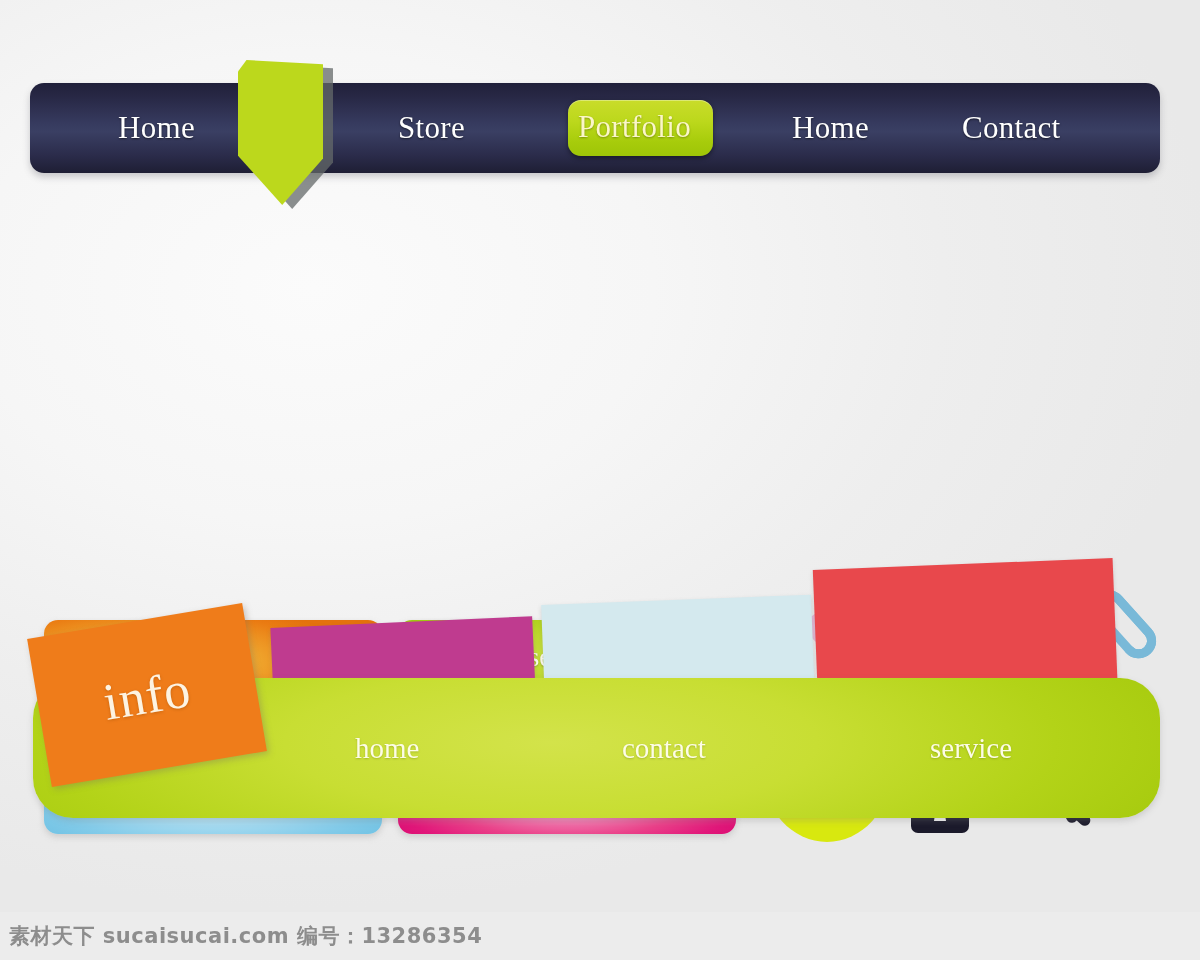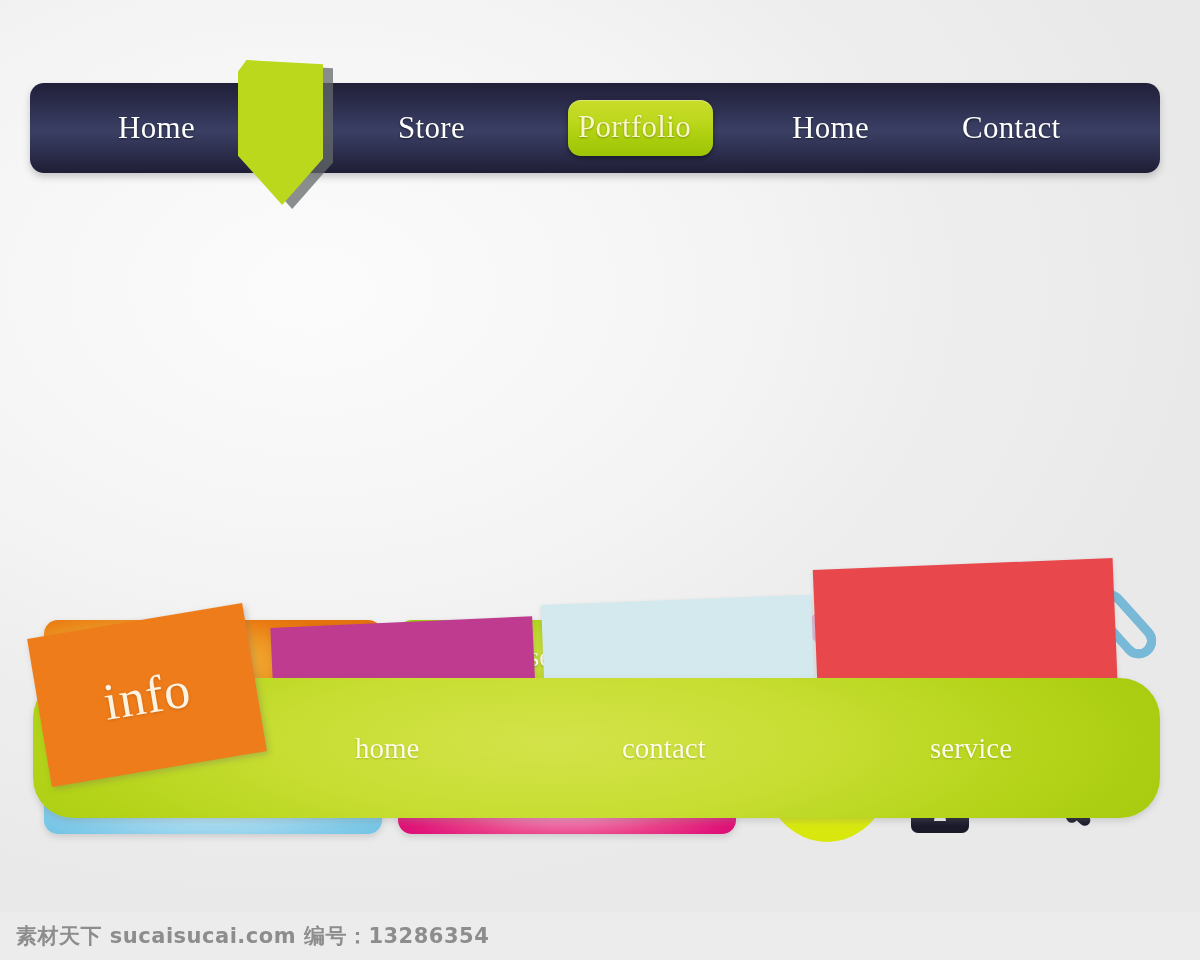--- a/index.html
+++ b/index.html
@@ -221,21 +221,21 @@
     left: 0;
     bottom: 0;
     width: 1200px;
     height: 48px;
     background: #ececec;
     display: flex;
     align-items: center;
     z-index: 10;
   }
   #footer-text {
-    margin-left: 16px;
+    margin-left: 9px;
     font-family: "DejaVu Sans", sans-serif;
     font-size: 21px;
     font-weight: bold;
     color: #8d8d8d;
     letter-spacing: 0.5px;
     white-space: nowrap;
   }
 </style>
 </head>
 <body>

